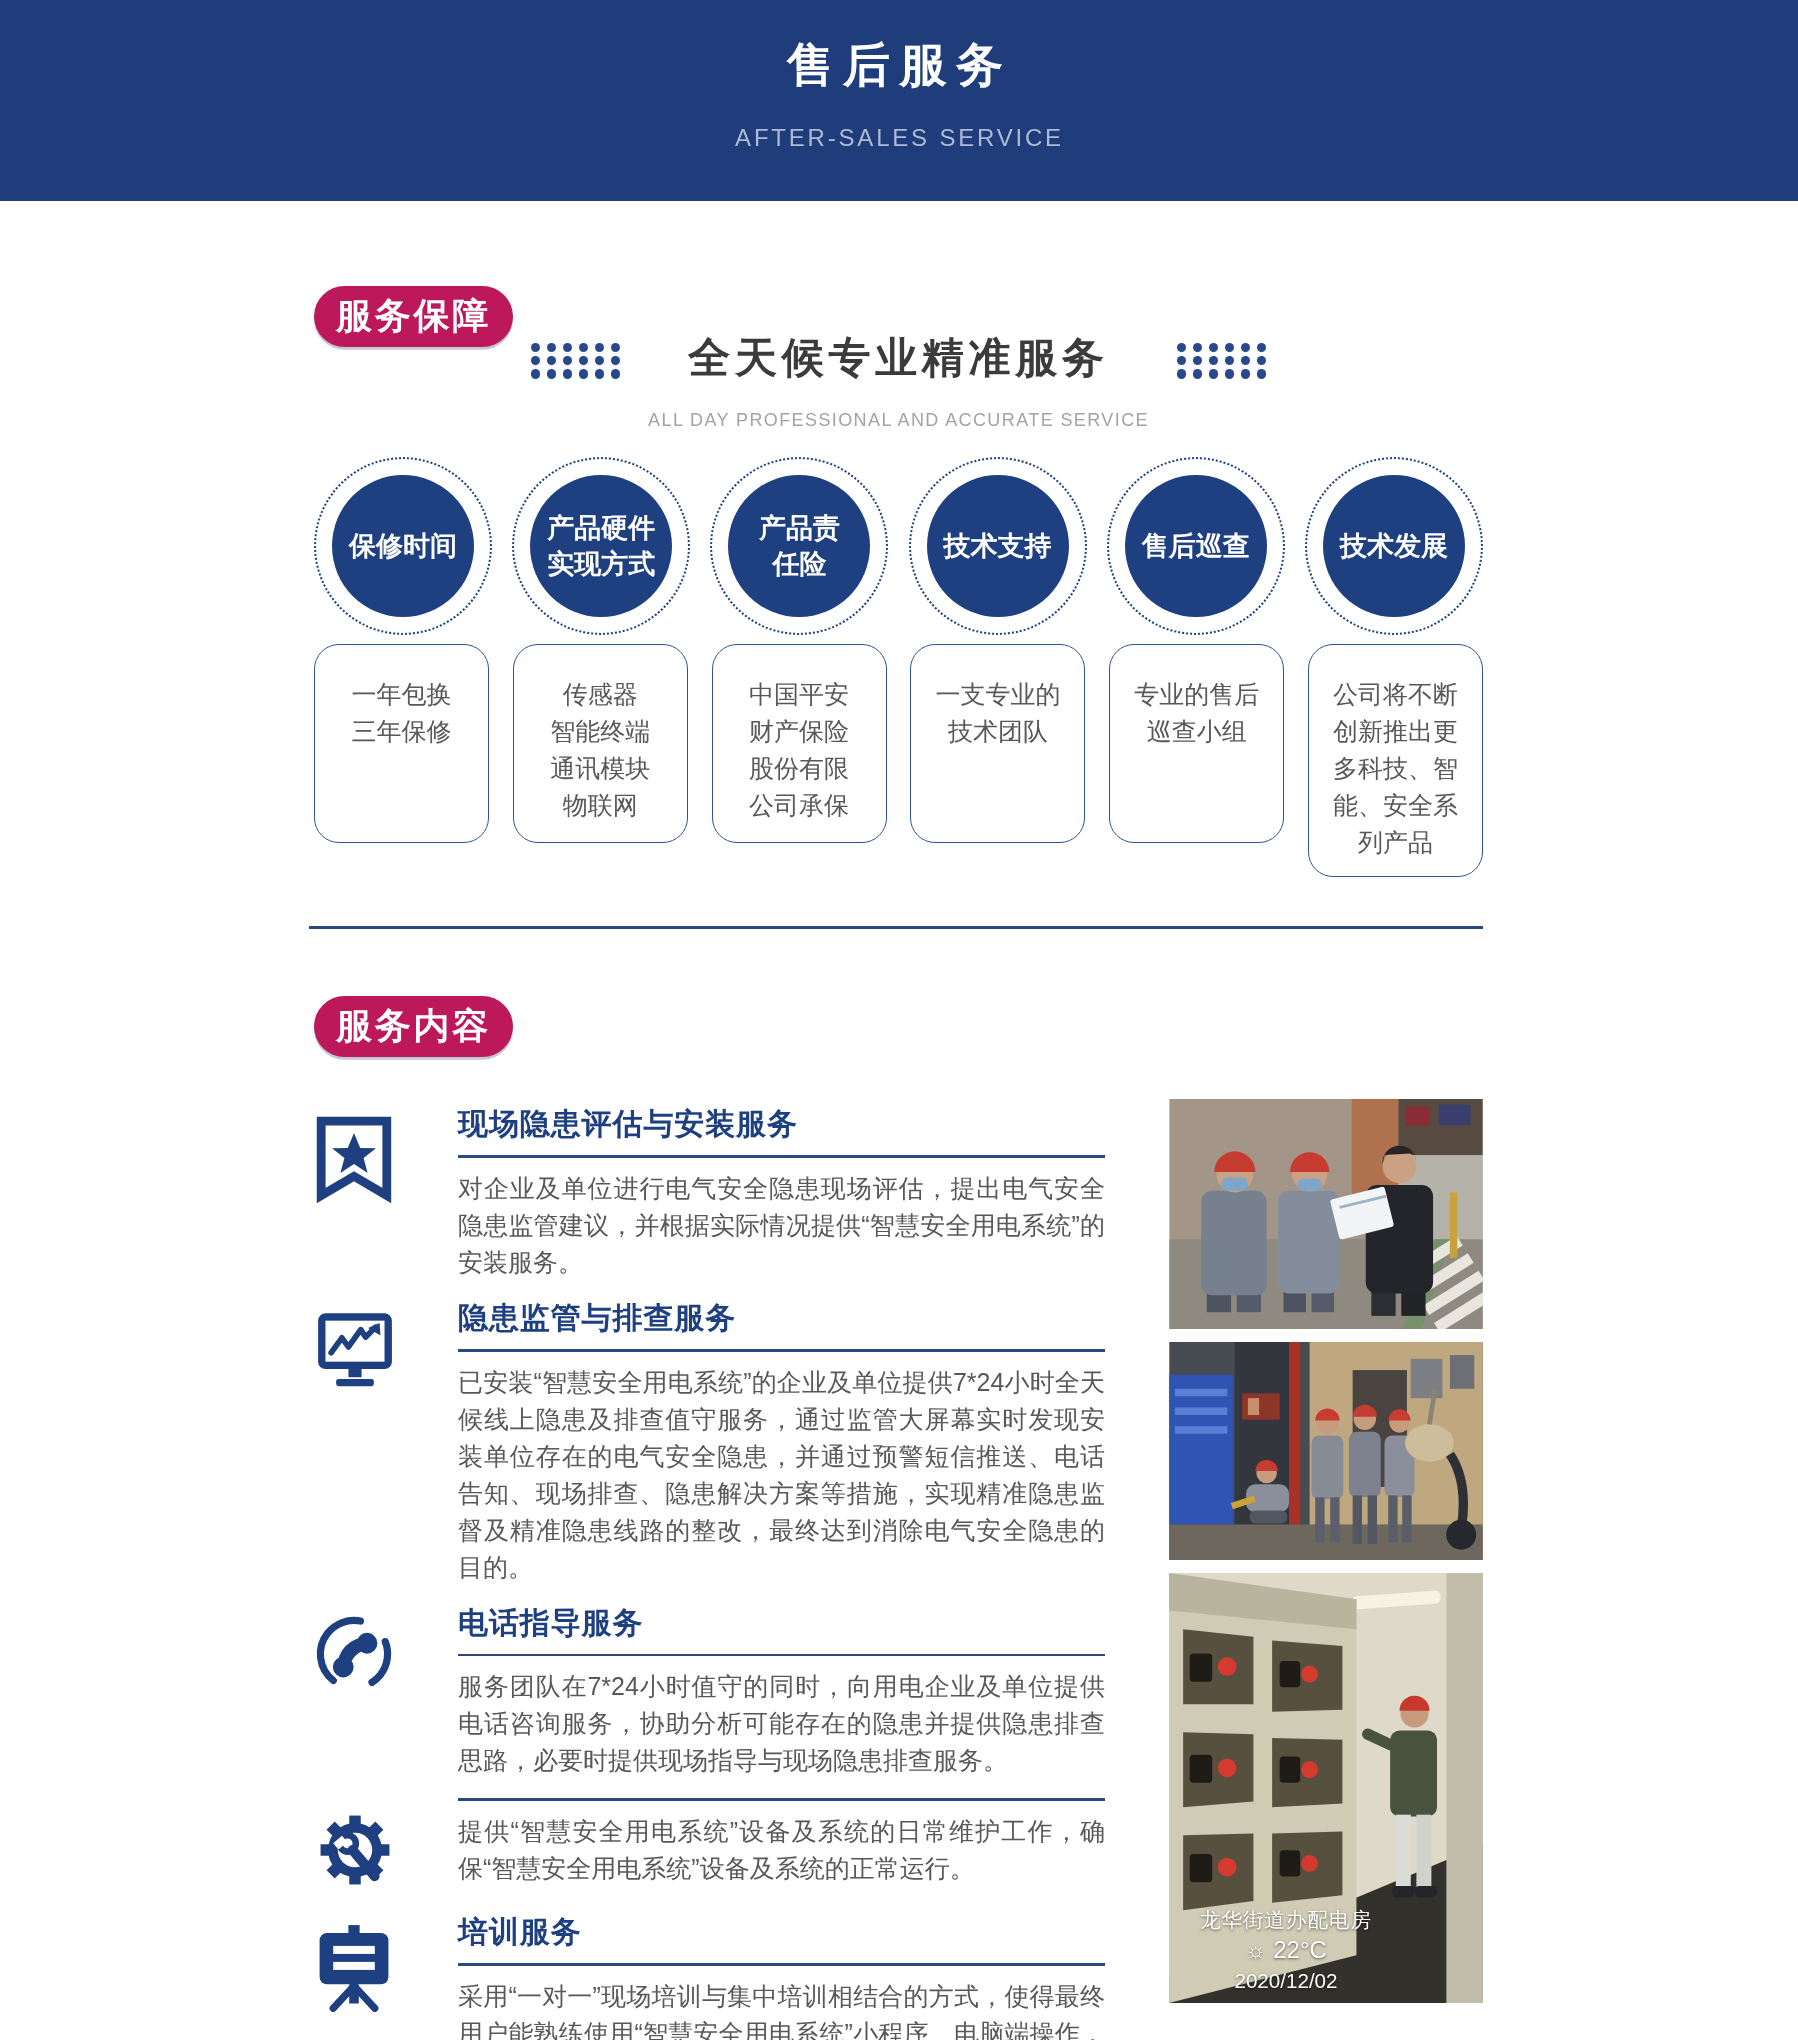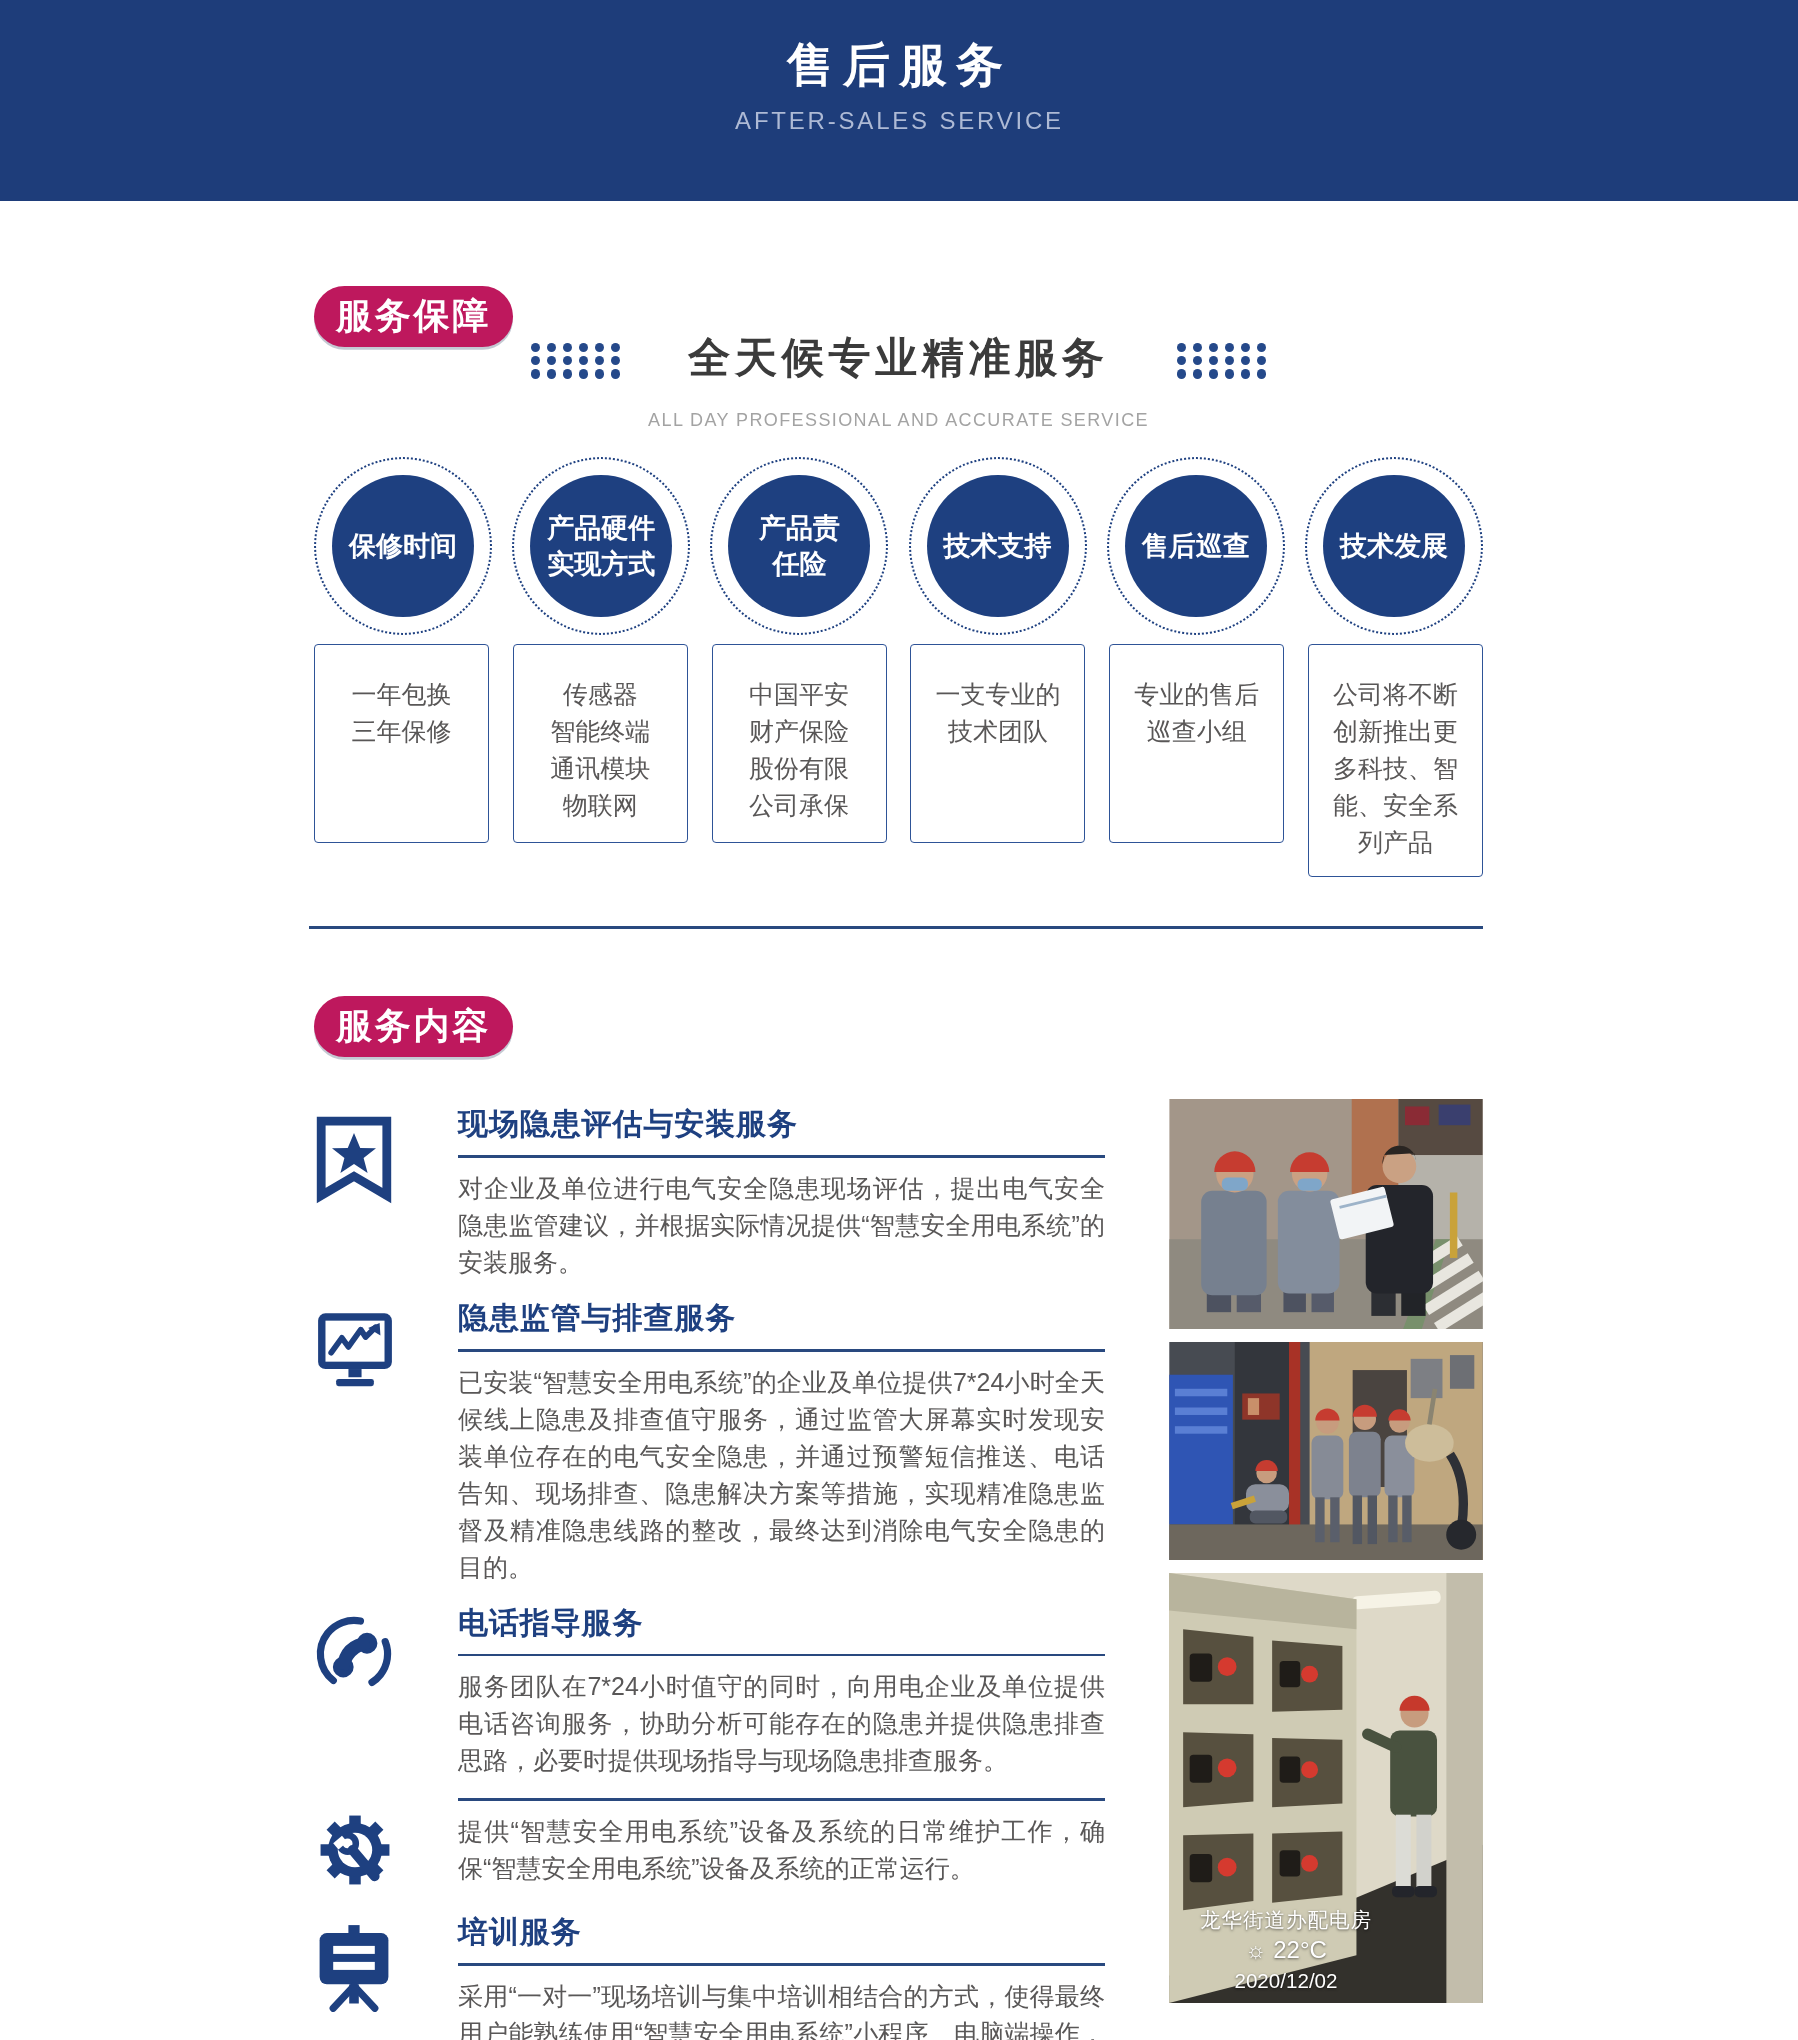--- a/index.html
+++ b/index.html
@@ -4,21 +4,21 @@
 <style>
   * { margin:0; padding:0; box-sizing:border-box; }
   html,body { width:1799px; height:2041px; background:#ffffff;
     font-family:"Liberation Sans","DejaVu Sans",sans-serif; position:relative; overflow:hidden; }
 
   
   .banner { position:absolute; left:0; top:0; width:1799px; height:201px;
     background:#1e3d7a; text-align:center; }
   .banner-title { padding-top:34px; font-size:47px; font-weight:bold; color:#ffffff;
     letter-spacing:9.4px; }
-  .banner-sub { margin-top:10px; font-size:24px; color:#aebad5; letter-spacing:2.8px; }
+  .banner-sub { margin-top:27px; font-size:24px; color:#aebad5; letter-spacing:2.8px; }
 
   
   .pill { position:absolute; width:199px; height:61px; background:#be185d;
     border-radius:31px; display:flex; align-items:center; justify-content:center;
     color:#ffffff; font-size:36px; font-weight:bold; letter-spacing:2.8px;
     box-shadow:0 2.8px 0 rgba(20,40,80,.25); }
   .pill.guarantee { left:314px; top:286px; }
   .pill.content   { left:314px; top:996px; }
 
   
@@ -37,21 +37,21 @@
   .circle-outer { width:178px; height:178px; border:2.8px dotted #1e4080; border-radius:50%;
     display:flex; align-items:center; justify-content:center; }
   .circle-inner { width:142px; height:142px; background:#1e4080; border-radius:50%;
     display:flex; align-items:center; justify-content:center; text-align:center;
     color:#ffffff; font-size:27px; font-weight:bold; line-height:36px; white-space:pre-line; }
 
   
   .boxes-row { position:absolute; left:314px; top:644px; width:1169px;
     display:flex; justify-content:space-between; align-items:flex-start; }
   .g-box { width:175px; min-height:199px; background:#ffffff; border:1.9px solid #2e5397;
-    border-radius:4px; padding:31px 7.5px 15px; text-align:center;
+    border-radius:25px; padding:31px 7.5px 15px; text-align:center;
     color:#595757; font-size:25px; line-height:37px; white-space:pre-line; }
 
   
   .divider { position:absolute; left:309px; top:926px; width:1174px; height:2.8px;
     background:#29497f; }
 
   
   .services { position:absolute; left:314px; top:1106px; width:1169px;
     display:flex; }
   .svc-col { width:792px; }

